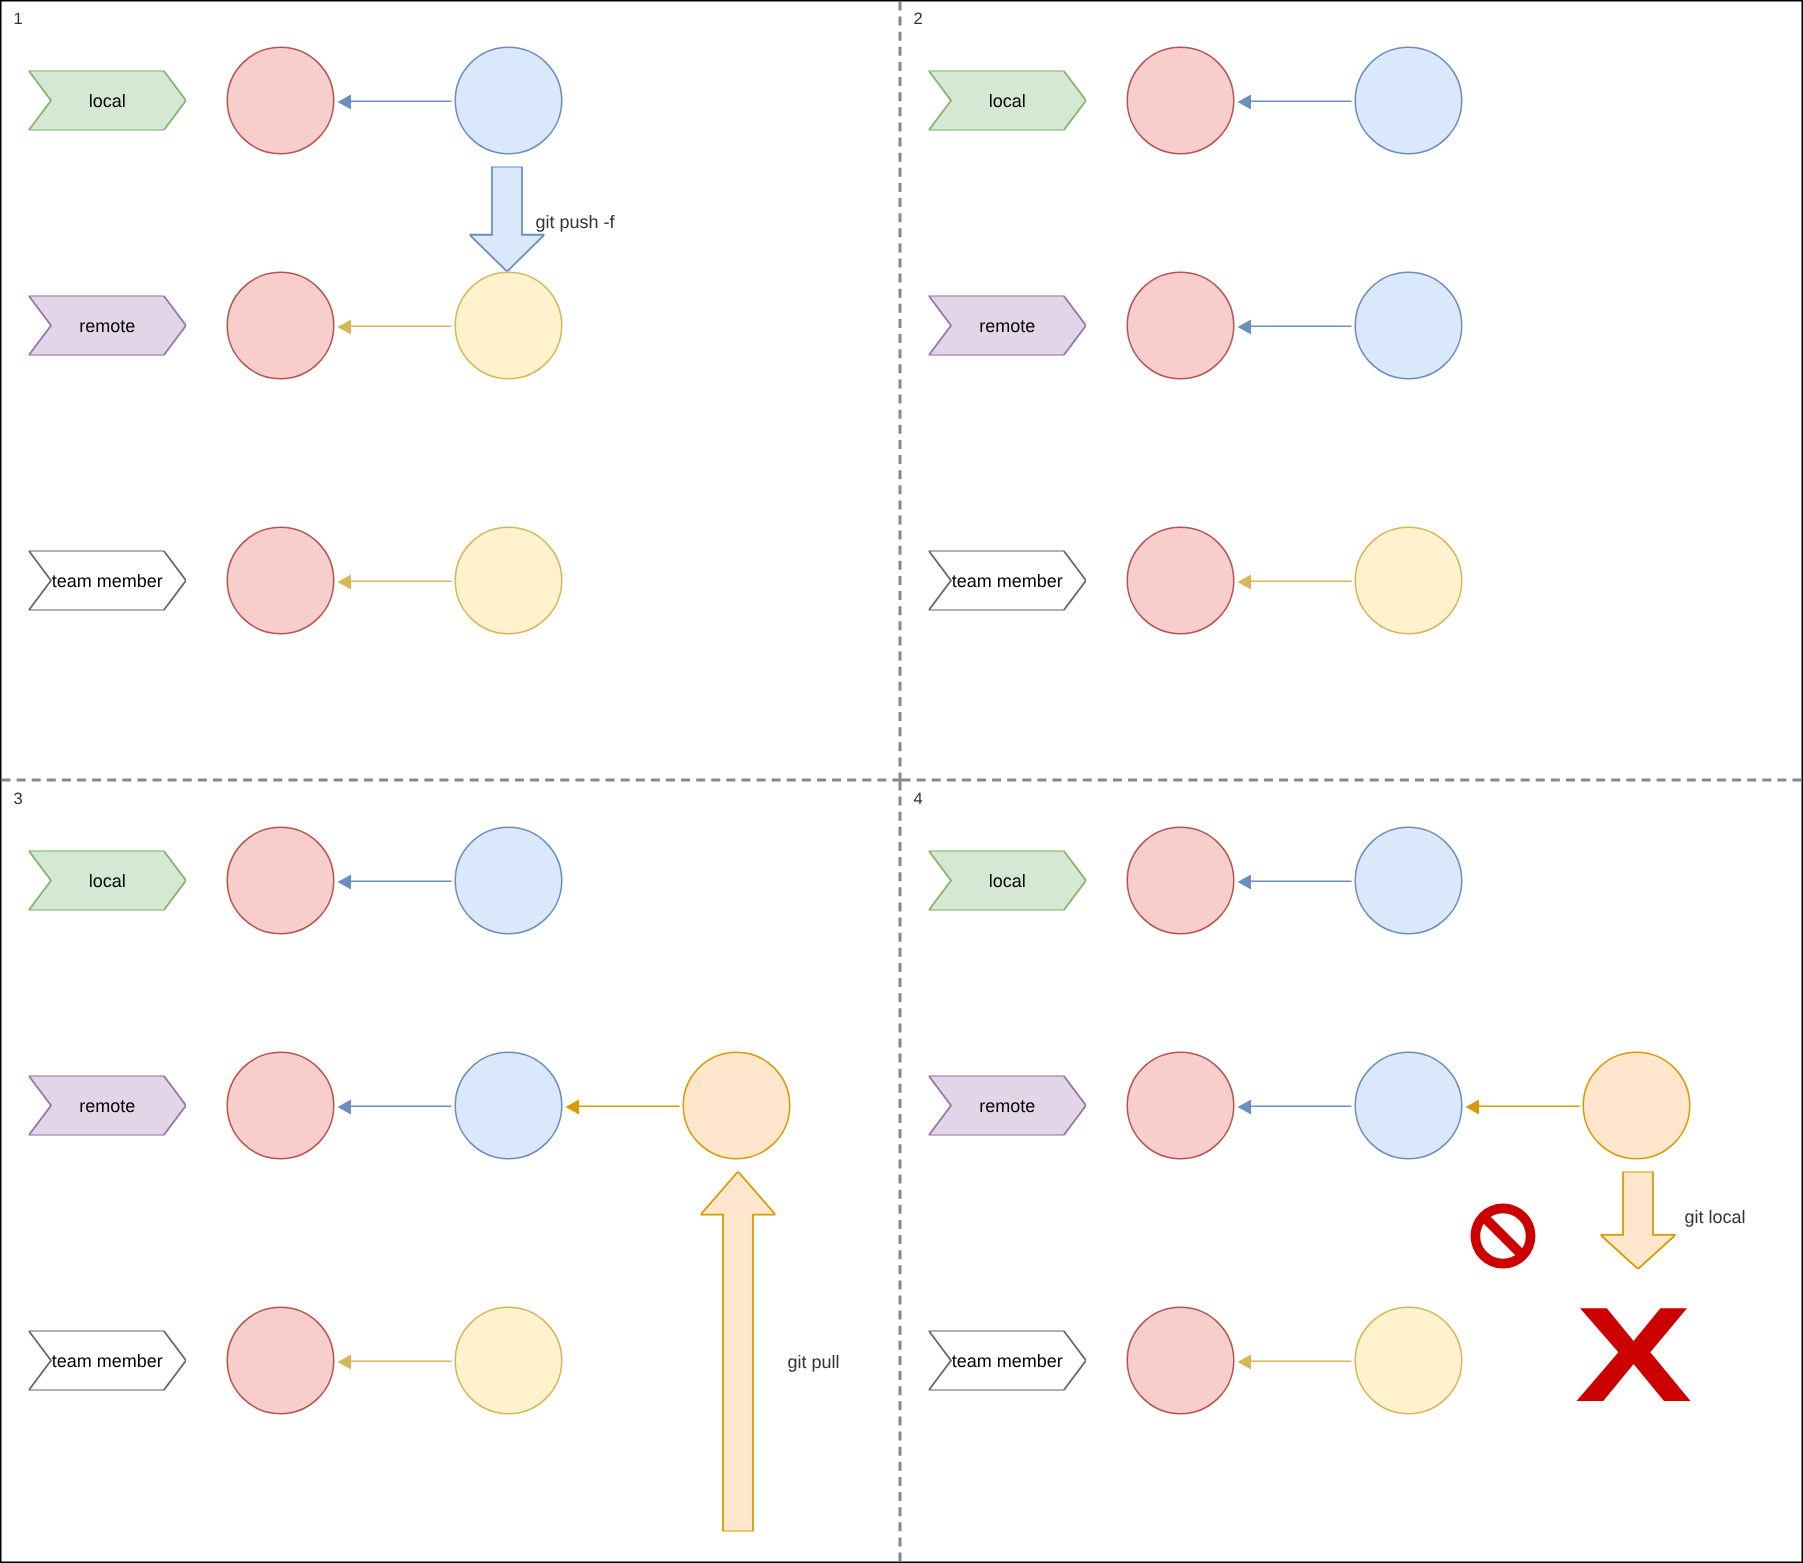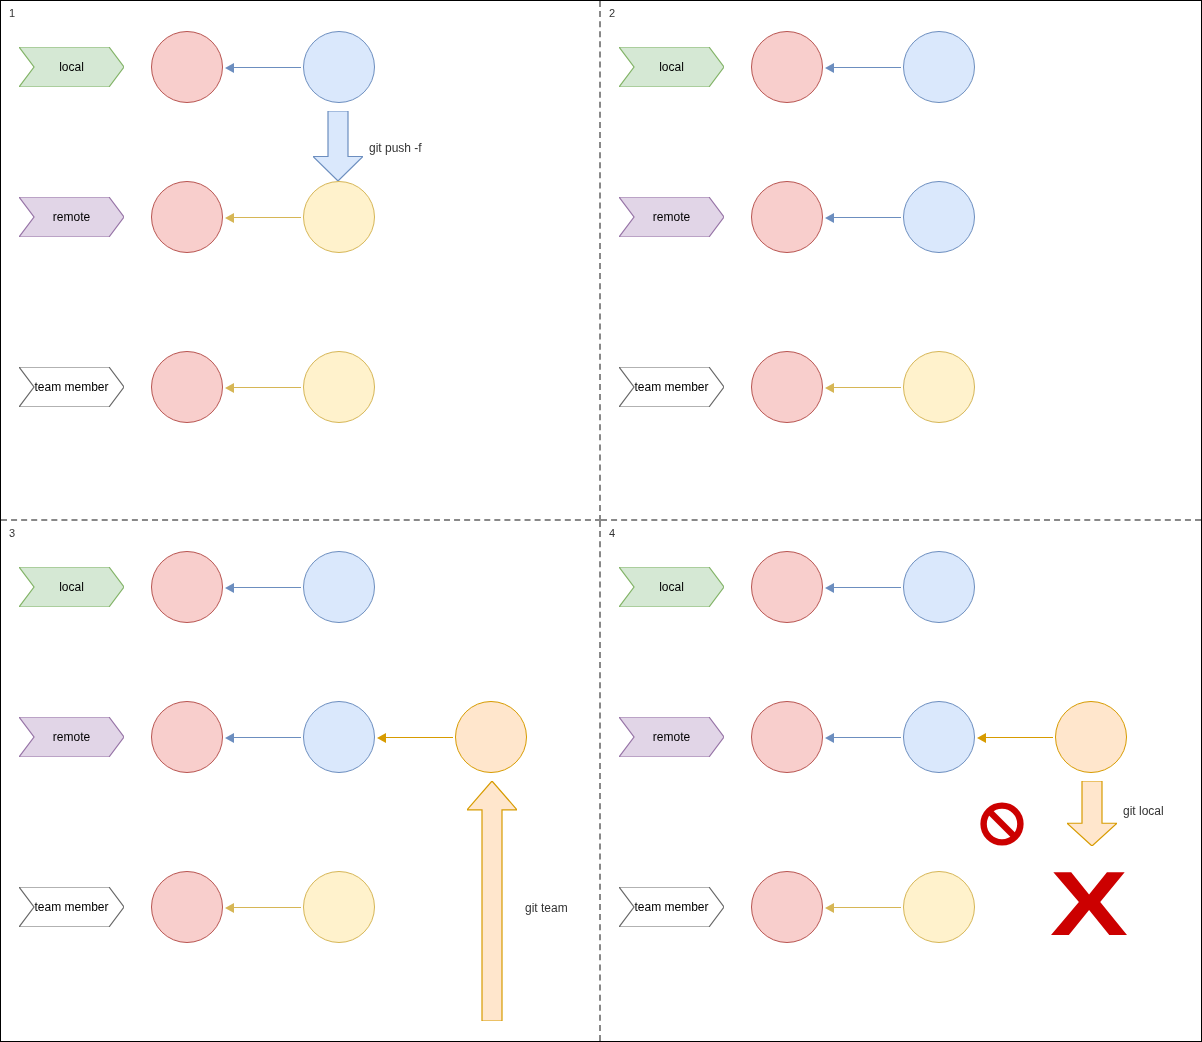--- a/index.html
+++ b/index.html
@@ -138,21 +138,21 @@
       <div class="commit c-yellow" style="left: 302px; top: 350px;"></div>
       <div class="arrow-h left col-yellow" style="left: 224px; top: 386px; width: 76px;">
         <div class="line"></div>
         <div class="head"></div>
       </div>
       <div class="big-arrow" style="left: 312px; top: 110px; width: 50px; height: 70px;">
         <svg viewBox="0 0 50 70">
     <path d="M15 0 L35 0 L35 45.5 L50 45.5 L25 70 L0 45.5 L15 45.5 Z" fill="#dae8fc" stroke="#6c8ebf" stroke-width="1.2"></path>
   </svg>
       </div>
-      <div class="label-sm" style="left: 368px; top: 140px;">git push -f</div>
+      <div class="label-sm" style="left: 356px; top: 140px;">git push -f</div>
     </div>
     <div class="panel">
       <div class="panel-number">2</div>
       <div class="tag" style="top: 46px;">
         <svg viewBox="0 0 105 40" preserveAspectRatio="none">
     <path d="M0 0 L90 0 L105 20 L90 40 L0 40 L15 20 Z" fill="#d5e8d4" stroke="#82b366" stroke-width="1.2"></path>
   </svg>
         <span class="label">local</span>
       </div>
       <div class="commit c-red" style="left: 150px; top: 30px;"></div>
@@ -227,21 +227,21 @@
       <div class="commit c-yellow" style="left: 302px; top: 350px;"></div>
       <div class="arrow-h left col-yellow" style="left: 224px; top: 386px; width: 76px;">
         <div class="line"></div>
         <div class="head"></div>
       </div>
       <div class="big-arrow" style="left: 466px; top: 260px; width: 50px; height: 240px;">
         <svg viewBox="0 0 50 240">
     <path d="M25 0 L50 28.799999999999997 L35 28.799999999999997 L35 240 L15 240 L15 28.799999999999997 L0 28.799999999999997 Z" fill="#ffe6cc" stroke="#d79b00" stroke-width="1.2"></path>
   </svg>
       </div>
-      <div class="label-sm" style="left: 524px; top: 380px;">git team</div>
+      <div class="label-sm" style="left: 524px; top: 380px;">git pull</div>
     </div>
     <div class="panel">
       <div class="panel-number">4</div>
       <div class="tag" style="top: 46px;">
         <svg viewBox="0 0 105 40" preserveAspectRatio="none">
     <path d="M0 0 L90 0 L105 20 L90 40 L0 40 L15 20 Z" fill="#d5e8d4" stroke="#82b366" stroke-width="1.2"></path>
   </svg>
         <span class="label">local</span>
       </div>
       <div class="commit c-red" style="left: 150px; top: 30px;"></div>

